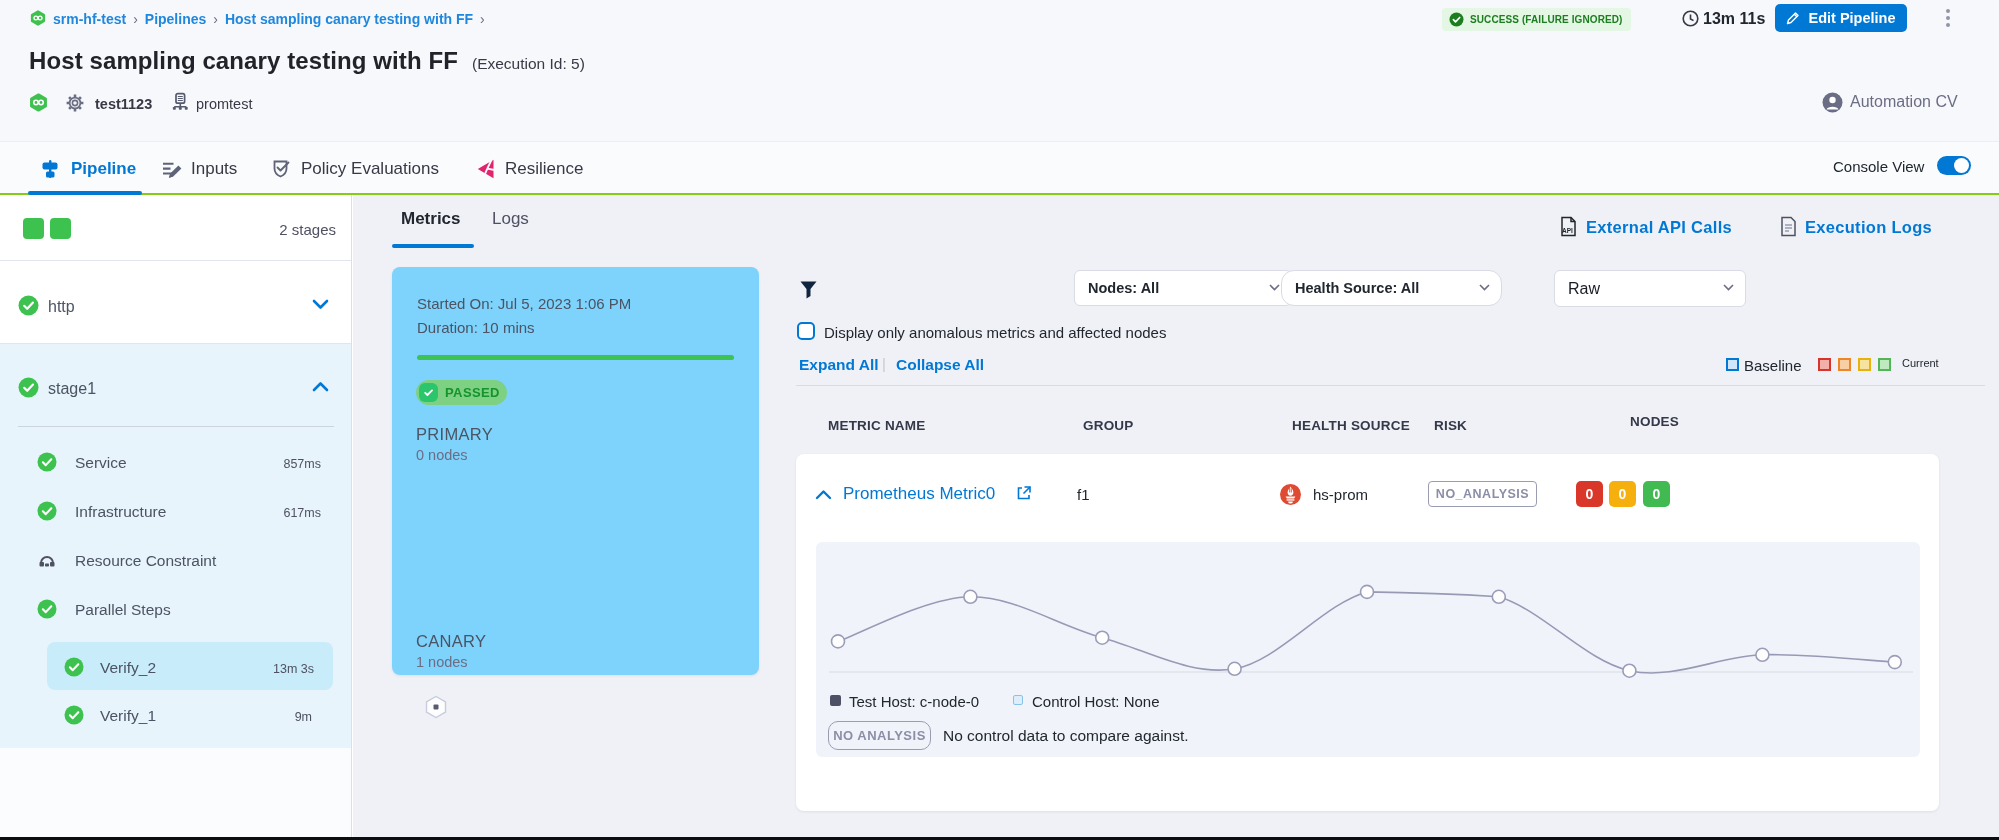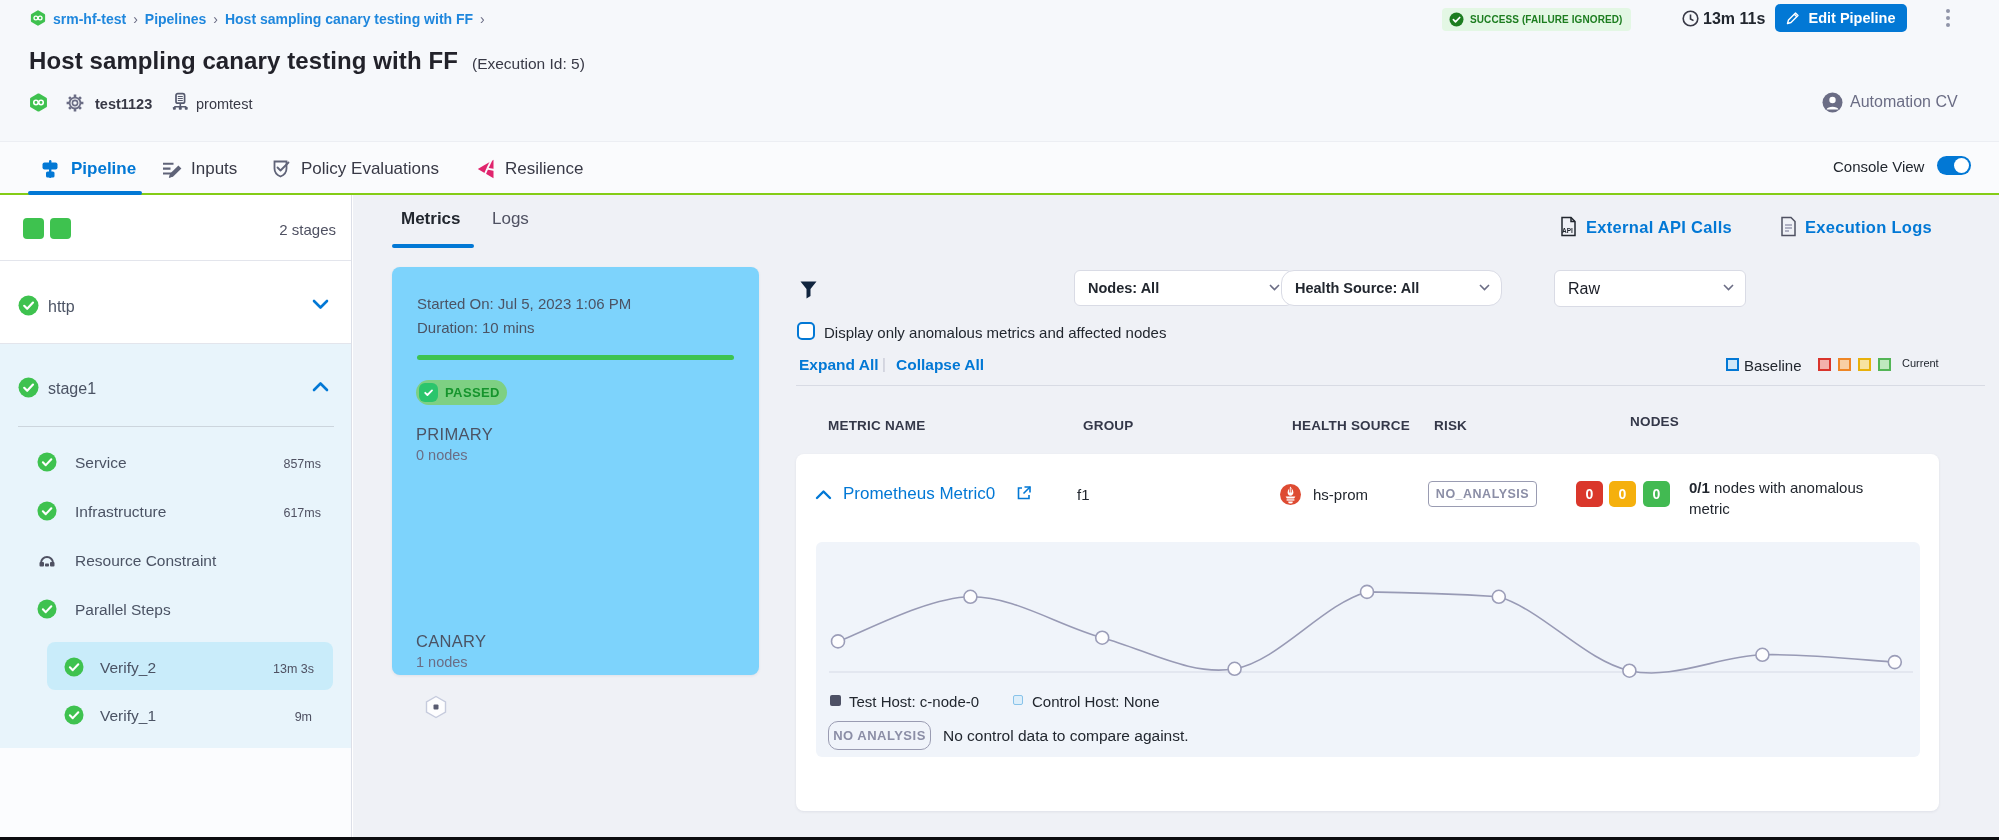--- a/index.html
+++ b/index.html
@@ -367,21 +367,20 @@
         <path d="M9.7 3.8 L9.7 8.5 M11.3 4.5 L11.3 8.5" stroke="#de4b32" stroke-width="0.9"></path>
         <path d="M5.6 12.4 h9.8 l-1.3 2 h-7.2 z" fill="#fff"></path>
         <rect x="6.6" y="15.3" width="7.8" height="1.3" fill="#fff"></rect>
         <path d="M8.3 17.6 h4.4 v0.9 a2.2 1.1 0 0 1 -4.4 0 z" fill="#fff"></path>
       </svg>
       <div class="abs" style="left:517px;top:32px;font-size:15px;color:#22272f;">hs-prom</div>
       <div class="noan" style="position:absolute;left:632px;top:27px;width:109px;height:26px;font-size:12.5px;">NO_ANALYSIS</div>
       <div class="cnt" style="left:780px;background:#da372b;">0</div>
       <div class="cnt" style="left:813px;background:#f5b00d;">0</div>
       <div class="cnt" style="left:847px;background:#42ba52;">0</div>
-      <div class="abs" style="left:893px;top:23px;width:196px;font-size:15px;color:#22272f;line-height:21px;"><b>0/1</b> nodes with anomalous metric</div>
 
       <div class="chartpanel">
         <svg class="abs" style="left:0;top:0" width="1104" height="215" viewBox="0 0 1104 215" fill="none">
           <line x1="13" y1="130" x2="1097" y2="130" stroke="#d5d9e6" stroke-width="1.2"></line>
           <path d="M 22,99.4 C 44.1,92.0 110.4,55.4 154.4,54.8 C 198.4,54.2 242.2,83.7 286.2,95.7 C 330.2,107.7 374.5,134.4 418.6,126.8 C 462.7,119.2 507.0,61.9 551.0,49.9 C 595.0,50.5 639.1,52.0 682.8,54.8 C 726.5,67.9 769.5,119.0 813.4,128.7 C 857.3,138.4 902.2,114.2 946.4,112.8 C 990.6,111.4 1056.7,118.9 1078.8,120.1" stroke="#989ab5" stroke-width="1.6"></path>
           <g fill="#fdfdfe" stroke="#9b9db8" stroke-width="1.6">
             <circle cx="22" cy="99.4" r="6.5"></circle>
               <circle cx="154.4" cy="54.8" r="6.5"></circle>
               <circle cx="286.2" cy="95.7" r="6.5"></circle>
             <circle cx="418.6" cy="126.8" r="6.5"></circle>

